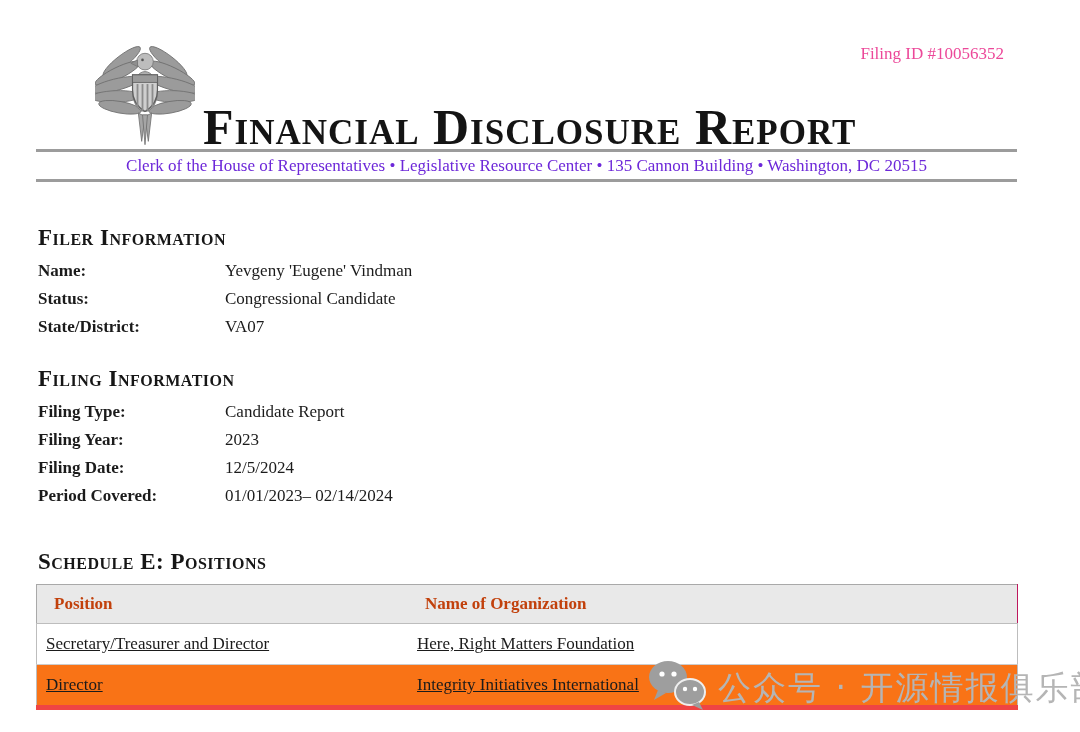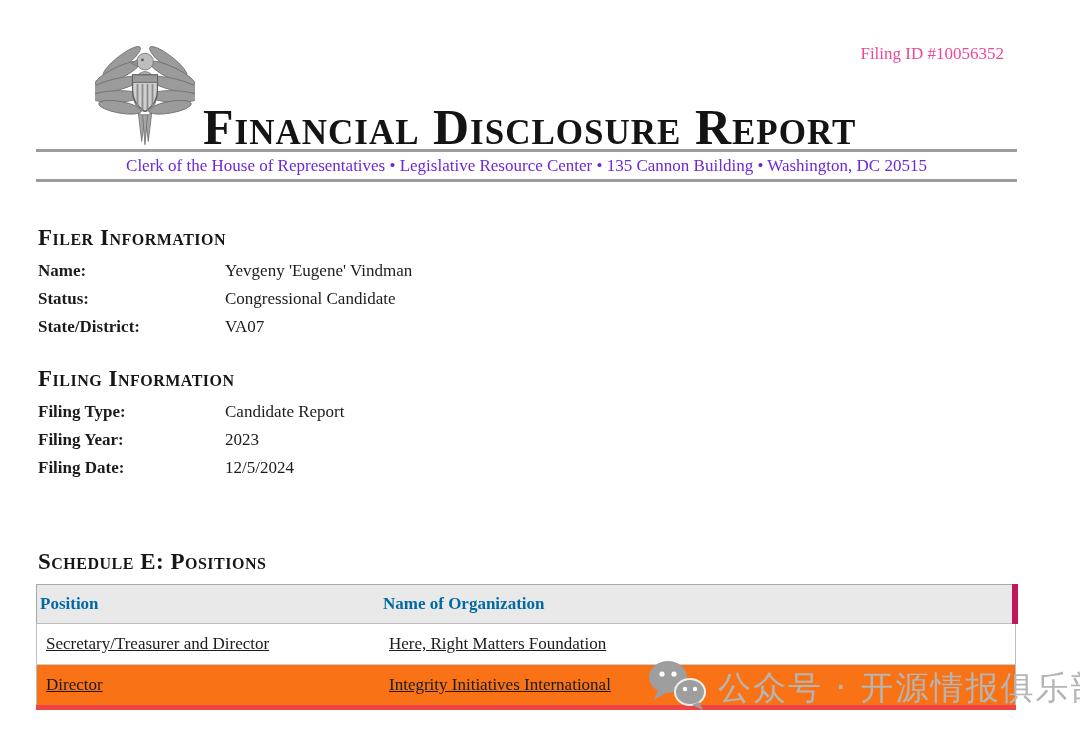--- a/index.html
+++ b/index.html
@@ -51,25 +51,25 @@
   .field-label { width:187px; font-weight:bold; }
   .field-value { white-space:pre; }
 
   
   .positions-table {
     border-collapse:collapse; width:982px; margin-top:7px;
     font-size:17px; background:#ffffff; table-layout:fixed;
   }
   .positions-table th {
     background:#e9e9e9; text-align:left; font-weight:bold;
-    padding:9px 3px; color:#0369a1;
+    padding:9px 17px; color:#c2410c;
     border-top:1px solid #a9a9a9; border-bottom:1px solid #bdbdbd;
   }
   .positions-table th.col-position { width:337px; border-left:1px solid #a9a9a9; }
-  .positions-table th.col-org { border-right:6px solid #be185d; }
+  .positions-table th.col-org { border-right:1px solid #be185d; }
   .positions-table td {
     padding:10px 9px; border-bottom:1px solid #cccccc; color:#1b1b1b;text-decoration:underline;
   }
   .positions-table td:first-child { border-left:1px solid #bdbdbd; }
   .positions-table td:last-child  { border-right:1px solid #bdbdbd; }
   .positions-table tr.row-alt td { background:#f97316; border-bottom:5px solid #ef4444; }
 
   
   .watermark {
     position:absolute; left:648px; top:660px;
@@ -160,20 +160,24 @@
         <span class="field-label">Filing Type:</span>
         <span class="field-value">Candidate Report</span>
       </div>
       <div class="field-row">
         <span class="field-label">Filing Year:</span>
         <span class="field-value">2023</span>
       </div>
       <div class="field-row">
         <span class="field-label">Filing Date:</span>
         <span class="field-value">12/5/2024</span>
+      </div>
+      <div class="field-row">
+        <span class="field-label">Period Covered:</span>
+        <span class="field-value">01/01/2023– 02/14/2024</span>
       </div>
     </div>
   </div>
 
   <div class="section sec-schedule">
     <h2 class="sec-heading">Schedule E: Positions</h2>
     <table class="positions-table">
       <thead>
         <tr>
           <th class="col-position">Position</th>

